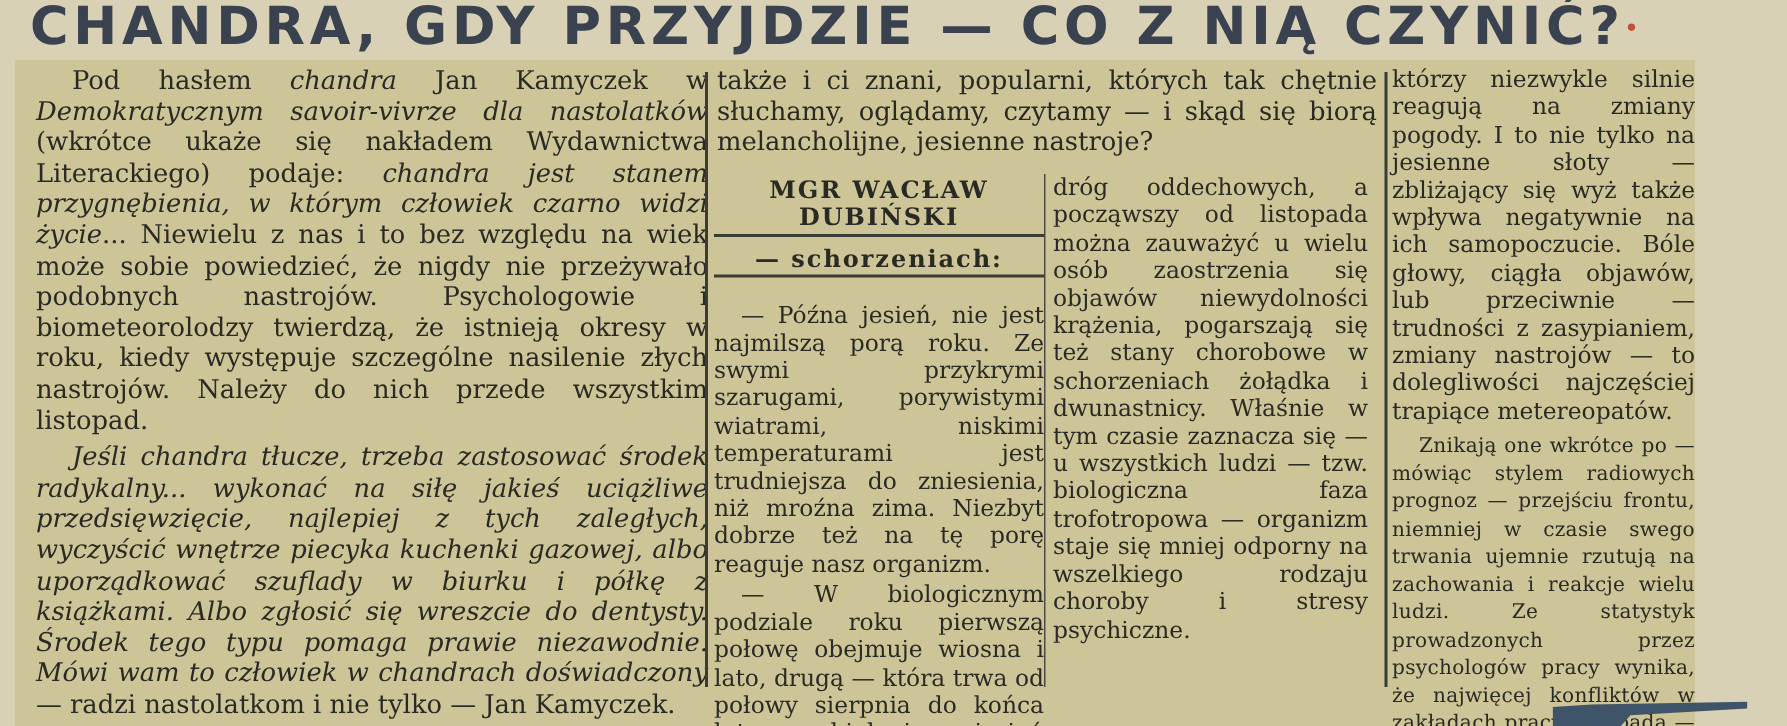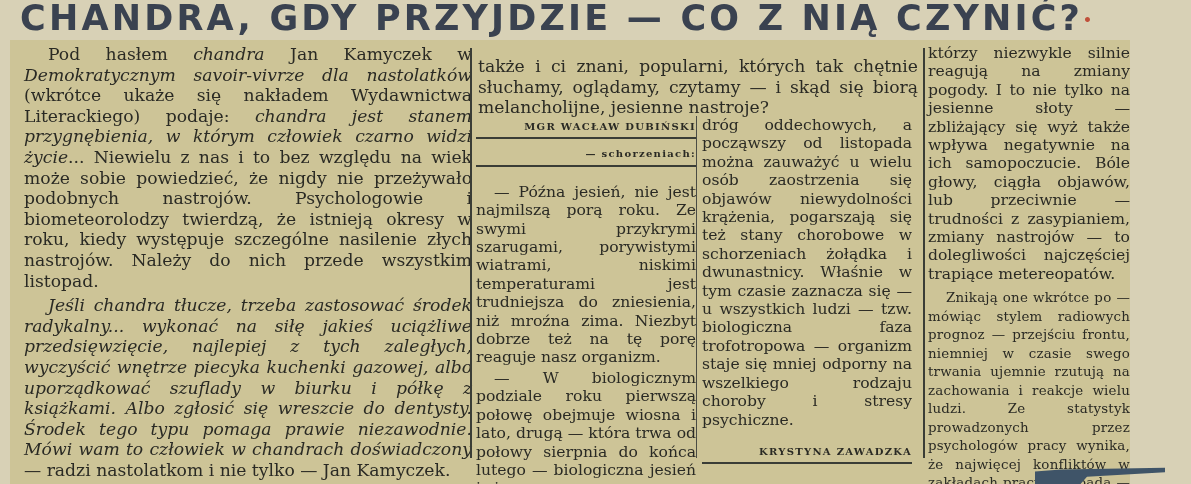--- a/index.html
+++ b/index.html
@@ -21,30 +21,30 @@
     position:absolute; left:10px; top:40px; width:1120px; height:444px;
     background:#cdc497;
   }
   .col {
     position:absolute; top:0; font-size:17.2px; line-height:20.6px;
     text-align:justify; hyphens:manual;
   }
   .col p { margin:0; }
   .c1 { left:14px; top:4px; width:448px; }
   .rule1 { position:absolute; left:460px; top:8px; width:2px; height:410px; background:#3a3d36; }
-  .c2 { left:468px; top:16px; width:440px; }
+  .c2 { left:468px; top:4px; width:440px; }
   .rule2 { position:absolute; left:913px; top:8px; width:2px; height:410px; background:#3a3d36; }
   .sub { position:absolute; top:72px; font-size:15.6px; line-height:18.4px; text-align:justify; }
   .c2a { left:466px; width:220px; }
   .c2b { left:692px; width:210px; }
   .rule3 { position:absolute; left:686px; top:76px; width:1px; height:342px; background:#4a4c44; }
   .byline {
-    font-weight:bold; font-size:10px; letter-spacing:1.3px;
+    font-weight:bold; font-size:16px; letter-spacing:1.3px;
     border-bottom:2px solid #3a3d36; padding-bottom:1px; margin:6px 0 4px 0;
-    text-align:right;
+    text-align:center;
   }
   .c3 { left:918px; top:4px; width:202px; font-size:15.6px; line-height:18.4px; }
   .c3 .small { font-size:13.4px; line-height:18.5px; letter-spacing:0.2px; }
   .indent { text-indent:24px; }
   .indent2 { text-indent:18px; }
   .pointer {
     position:absolute; left:1035px; top:466px; width:130px; height:18px;
     background:#3f5468; clip-path:polygon(0 30%,20% 20%,100% 10%,100% 35%,40% 60%,35% 100%,0 100%);
   }
 </style>
@@ -78,21 +78,20 @@
     <div class="byline">— schorzeniach:</div>
     <p class="indent2" style="margin:16px 0 0 0">— Późna jesień, nie jest najmilszą porą roku. Ze swymi przykrymi szarugami, porywistymi wiatrami, niskimi temperaturami jest trudniejsza do zniesienia, niż mroźna zima. Niezbyt dobrze też na tę porę reaguje nasz organizm.</p>
     <p class="indent2" style="margin:2px 0 0 0">— W biologicznym podziale roku pierwszą połowę obejmuje wiosna i lato, drugą — która trwa od połowy sierpnia do końca lutego — biologiczna jesień i zima.</p>
 
   </div>
 
   <div class="rule3"></div>
 
   <div class="sub c2b">
     <p style="margin:4px 0 0 0">dróg oddechowych, a począwszy od listopada można zauważyć u wielu osób zaostrzenia się objawów niewydolności krążenia, pogarszają się też stany chorobowe w schorzeniach żołądka i dwunastnicy. Właśnie w tym czasie zaznacza się — u wszystkich ludzi — tzw. biologiczna faza trofotropowa — organizm staje się mniej odporny na wszelkiego rodzaju choroby i stresy psychiczne.</p>
-    <div class="byline" style="margin-top:14px">KRYSTYNA ZAWADZKA</div>
 
   </div>
 
   <div class="rule2"></div>
 
   <div class="col c3">
     <p>którzy niezwykle silnie reagują na zmiany pogody. I to nie tylko na jesienne słoty — zbliżający się wyż także wpływa negatywnie na ich samopoczucie. Bóle głowy, ciągła objawów, lub przeciwnie — trudności z zasypianiem, zmiany nastrojów — to dolegliwości najczęściej trapiące metereopatów.</p>
     <p class="small indent2" style="margin-top:6px">Znikają one wkrótce po — mówiąc stylem radiowych prognoz — przejściu frontu, niemniej w czasie swego trwania ujemnie rzutują na zachowania i reakcje wielu ludzi. Ze statystyk prowadzonych przez psychologów pracy wynika, że najwięcej konfliktów w zakładach pracy przypada — w naszym klimacie na marzec i listopad — a więc w okresie, kiedy zmiany pogody są najczęstsze.</p>
 
   </div>

